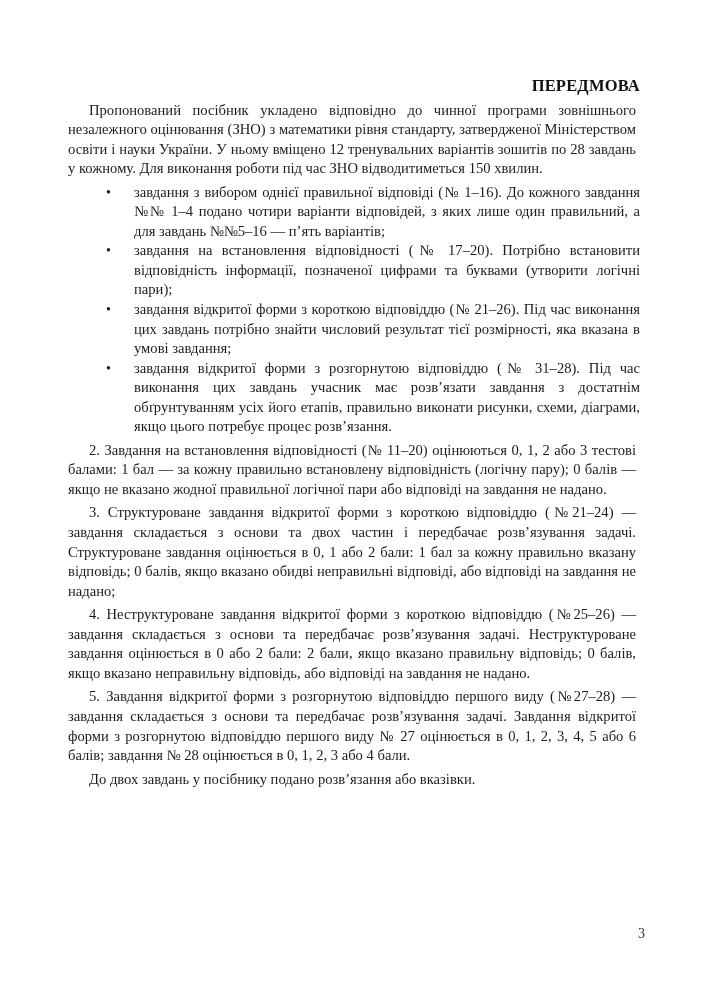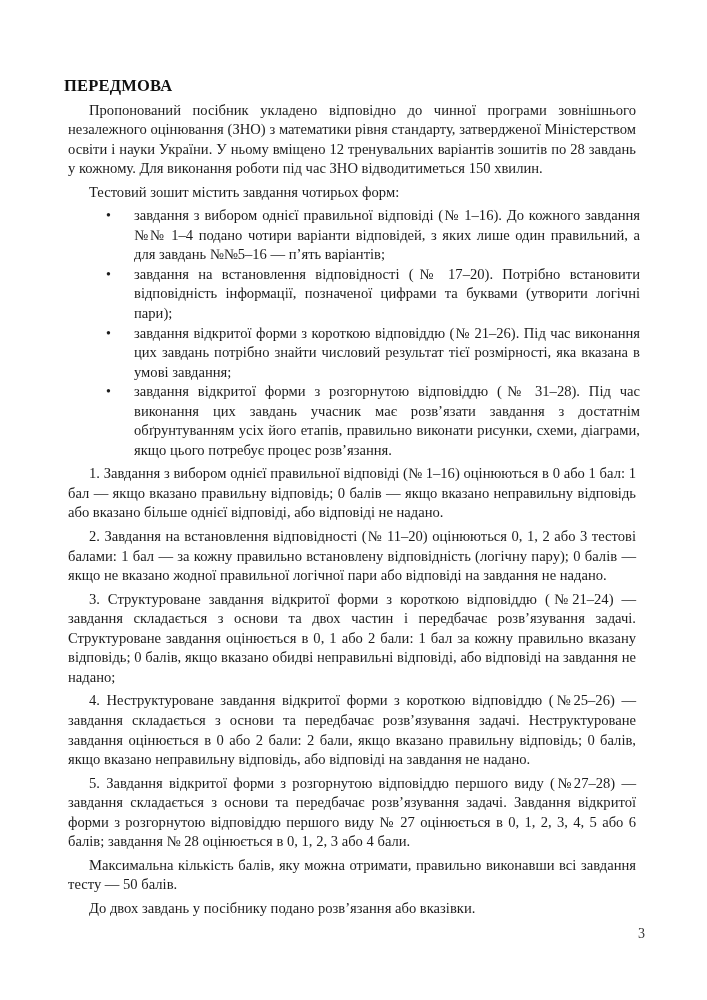--- a/index.html
+++ b/index.html
@@ -3,21 +3,21 @@
 <meta charset="utf-8">
 <style>
   html, body { margin: 0; padding: 0; background: #ffffff; }
   body { width: 707px; height: 1000px; position: relative; overflow: hidden; }
   .page {
     position: absolute; left: 64px; top: 76px; width: 576px;
     font-family: "Liberation Serif", "DejaVu Serif", serif;
     font-size: 14.6px; line-height: 19.55px; color: #1c1c1c;
   }
   .title {
-    text-align: left; font-weight: bold; font-size: 16.5px;
+    text-align: right; font-weight: bold; font-size: 16.5px;
     margin: 0 0 5px 0; letter-spacing: 0.2px; color: #111;
   }
   p { margin: 4px; text-align: justify; text-indent: 21px; }
   ul { margin: 0; padding: 0; list-style: none; }
   ul li { position: relative; padding-left: 70px; text-align: justify; }
   ul li .bullet {
     position: absolute; left: 42px; top: 0; font-size: 14px;
   }
   .pagenum {
     position: absolute; left: 638px; top: 926px;
@@ -25,43 +25,40 @@
     font-size: 14px; color: #333;
   }
 </style>
 </head>
 <body>
 
 <div class="page">
   <div class="title">ПЕРЕДМОВА</div>
 
   <p>Пропонований посібник укладено відповідно до чинної програми зовнішнього незалежного оцінювання (ЗНО) з математики рівня стандарту, затвердженої Міністерством освіти і науки України. У ньому вміщено 12 тренувальних варіантів зошитів по 28 завдань у кожному. Для виконання роботи під час ЗНО відводитиметься 150 хвилин.</p>
-  <p>Тестовий зошит містить завдання чотирьох форм:</p>
 
   <ul>
     <li>
       <span class="bullet">•</span>
       <span>завдання з вибором однієї правильної відповіді (№ 1–16). До кожного завдання №№ 1–4 подано чотири варіанти відповідей, з яких лише один правильний, а для завдань №№5–16 — п’ять варіантів;</span>
     </li>
     <li>
       <span class="bullet">•</span>
       <span>завдання на встановлення відповідності (№ 17–20). Потрібно встановити відповідність інформації, позначеної цифрами та буквами (утворити логічні пари);</span>
     </li>
     <li>
       <span class="bullet">•</span>
       <span>завдання відкритої форми з короткою відповіддю (№ 21–26). Під час виконання цих завдань потрібно знайти числовий результат тієї розмірності, яка вказана в умові завдання;</span>
     </li>
     <li>
       <span class="bullet">•</span>
       <span>завдання відкритої форми з розгорнутою відповіддю (№ 31–28). Під час виконання цих завдань учасник має розв’язати завдання з достатнім обґрунтуванням усіх його етапів, правильно виконати рисунки, схеми, діаграми, якщо цього потребує процес розв’язання.</span>
     </li>
   </ul>
 
-  <p>1. Завдання з вибором однієї правильної відповіді (№ 1–16) оцінюються в 0 або 1 бал: 1 бал — якщо вказано правильну відповідь; 0 балів — якщо вказано неправильну відповідь або вказано більше однієї відповіді, або відповіді не надано.</p>
   <p>2. Завдання на встановлення відповідності (№ 11–20) оцінюються 0, 1, 2 або 3 тестові балами: 1 бал — за кожну правильно встановлену відповідність (логічну пару); 0 балів — якщо не вказано жодної правильної логічної пари або відповіді на завдання не надано.</p>
   <p>3. Структуроване завдання відкритої форми з короткою відповіддю (№21–24) — завдання складається з основи та двох частин і передбачає розв’язування задачі. Структуроване завдання оцінюється в 0, 1 або 2 бали: 1 бал за кожну правильно вказану відповідь; 0 балів, якщо вказано обидві неправильні відповіді, або відповіді на завдання не надано;</p>
   <p>4. Неструктуроване завдання відкритої форми з короткою відповіддю (№25–26) — завдання складається з основи та передбачає розв’язування задачі. Неструктуроване завдання оцінюється в 0 або 2 бали: 2 бали, якщо вказано правильну відповідь; 0 балів, якщо вказано неправильну відповідь, або відповіді на завдання не надано.</p>
   <p>5. Завдання відкритої форми з розгорнутою відповіддю першого виду (№27–28) — завдання складається з основи та передбачає розв’язування задачі. Завдання відкритої форми з розгорнутою відповіддю першого виду № 27 оцінюється в 0, 1, 2, 3, 4, 5 або 6 балів; завдання № 28 оцінюється в 0, 1, 2, 3 або 4 бали.</p>
-  <p>Максимальна кількість балів, яку можна отримати, правильно виконавши всі завдання тесту — 50 балів.</p>
   <p>До двох завдань у посібнику подано розв’язання або вказівки.</p>
 </div>
 
 <div class="pagenum">3</div>
 
 </body></html>

